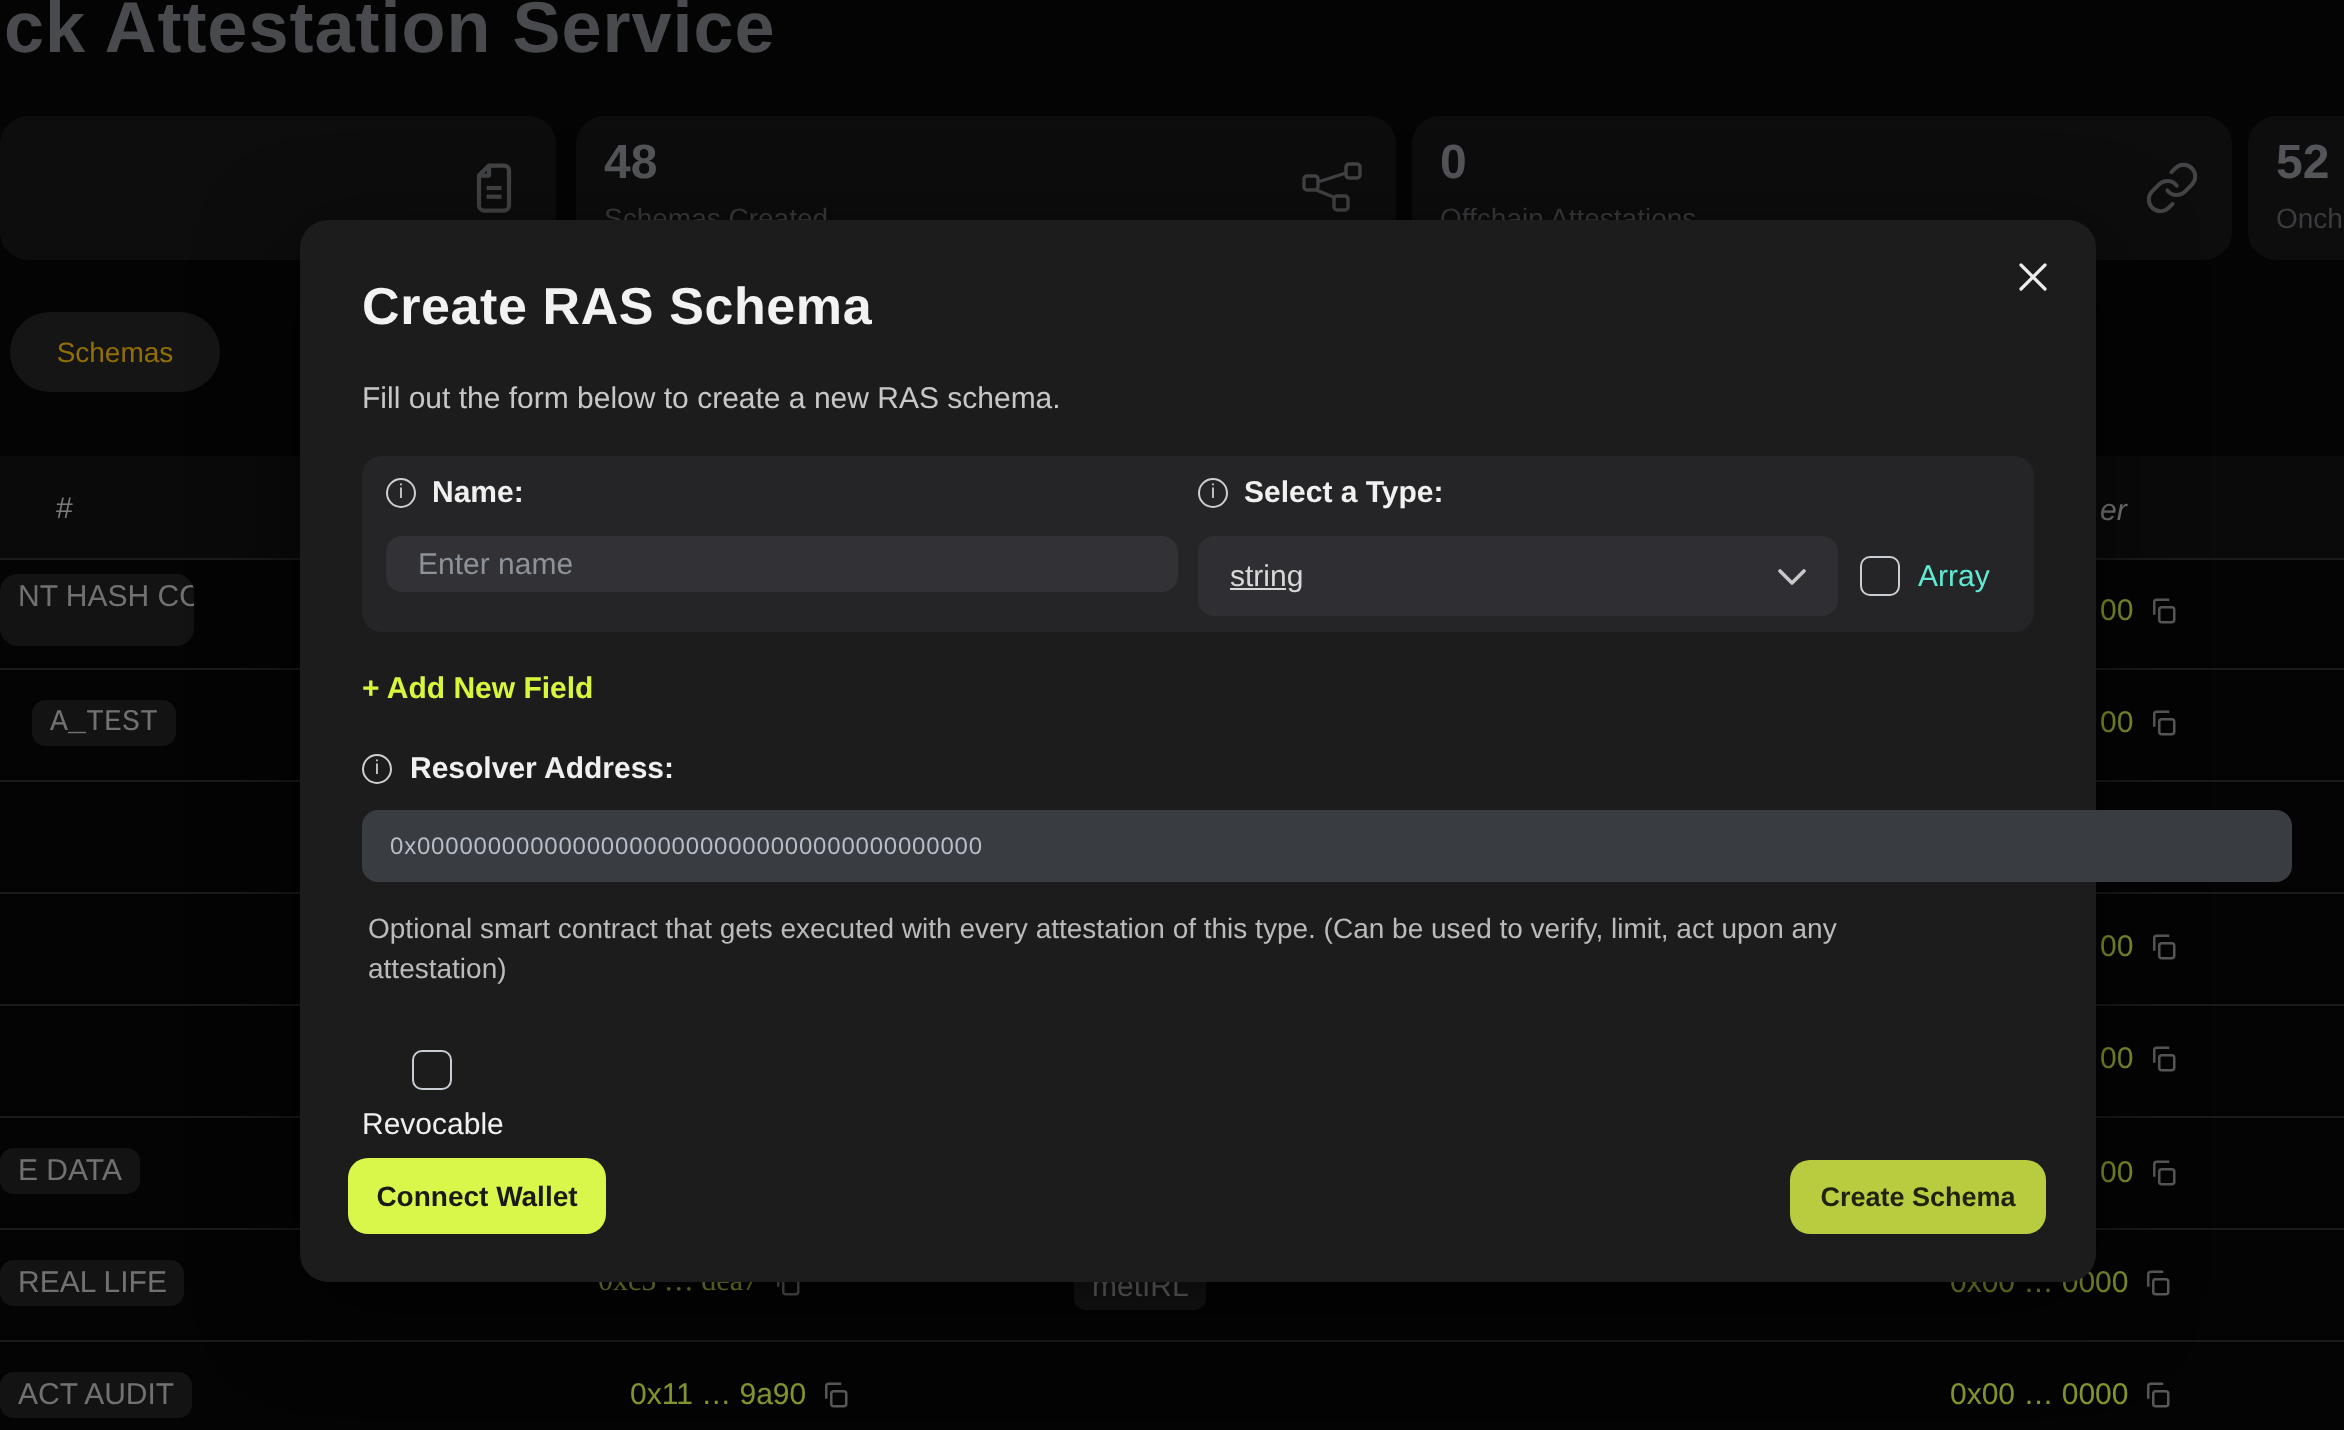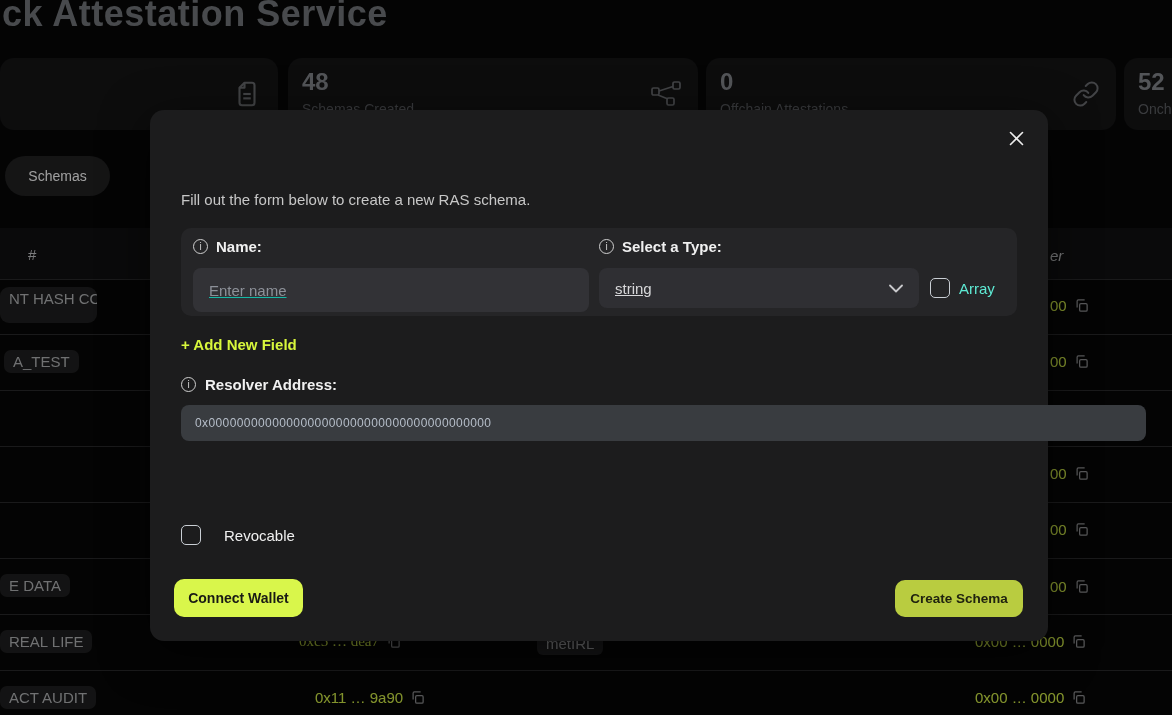--- a/index.html
+++ b/index.html
@@ -12,21 +12,21 @@
     letter-spacing:.5px; color:#75787c; white-space:nowrap; }
 
   .stat-card { position:absolute; top:58px; height:72px; background:#151516;
     border-radius:14px; }
   .stat-num { position:absolute; left:14px; top:10px; font-size:24px; font-weight:700; color:#86898e; }
   .stat-label { position:absolute; left:14px; top:43px; font-size:14px; color:#5e6064; white-space:nowrap; }
   .stat-icon { position:absolute; right:16px; top:50%; transform:translateY(-50%); color:#6c6e72; }
 
   .tab-pill { position:absolute; left:5px; top:156px; width:105px; height:40px;
     background:#222223; border-radius:20px; display:flex; align-items:center; justify-content:center;
-    font-size:14px; color:#ffffff; }
+    font-size:14px; color:#eab308; }
 
   .tbl-headband { position:absolute; left:0; top:228px; width:1172px; height:52px; background:#111112; }
   .tbl-hash { position:absolute; left:28px; top:246px; font-size:15px; color:#c6c7ca; }
   .tbl-h-right { position:absolute; left:1050px; top:247px; font-size:15px; color:#c6c7ca;font-style:italic; }
 
   .sep { position:absolute; left:0; width:1172px; height:1px; background:#2a2b2c; }
 
   .name-badge { position:absolute; background:#202021; border-radius:7px; color:#b5b7b9;
     font-size:15px; padding:3px 9px; white-space:nowrap; overflow:hidden; }
   .addr { position:absolute; color:#d7f24a; font-size:15px; white-space:nowrap;
@@ -50,41 +50,41 @@
 
   .field-group { position:absolute; left:31px; top:118px; width:836px; height:88px;
     background:#252527; border-radius:10px; }
   .f-label { position:absolute; top:10px; display:flex; align-items:center; gap:8px;
     font-size:15px; font-weight:700; color:#f0f0f0; }
   .info-circle { width:15px; height:15px; border:1px solid #cfcfcf; border-radius:50%;
     display:inline-flex; align-items:center; justify-content:center; font-size:10px;
     font-weight:400; color:#cfcfcf; font-style:normal; }
   .text-input { position:absolute; border:none; outline:none; border-radius:8px;
     font-family:"Liberation Sans", sans-serif; }
-  .name-input { left:12px; top:40px; width:396px; height:44px; background:#323236;
-    color:#14b8a6; font-size:15px; padding:0 16px;text-decoration:underline; }
+  .name-input { left:12px; top:40px; width:396px; height:28px; background:#323236;
+    color:#14b8a6; font-size:15px; padding:0 16px; }
   .name-input::placeholder { color:#8d9199; }
   .type-select { position:absolute; left:418px; top:40px; width:320px; height:40px;
     background:#2f2f33; border-radius:8px; display:flex; align-items:center;
     padding:0 16px; color:#d8d8da; font-size:15px; cursor:pointer;text-decoration:underline; }
   .type-select .chev { margin-left:auto; color:#c9c9cc; }
   .checkbox { width:20px; height:20px; border:1.5px solid #c9ced4; border-radius:5px;
     background:transparent; cursor:pointer; }
   .array-wrap { position:absolute; left:749px; top:50px; display:flex; align-items:center; gap:9px; }
   .array-wrap .cb-label { font-size:15px; color:#5eead4; }
 
   .add-field { position:absolute; left:31px; top:226px; font-size:15px; font-weight:700;
     color:#d8f73c; cursor:pointer; }
   .resolver-label { position:absolute; left:31px; top:266px; display:flex; align-items:center;
     gap:9px; font-size:15px; font-weight:700; color:#f0f0f0; }
   .resolver-input { left:31px; top:295px; width:965px; height:36px; background:#393c40;
     color:#b6bec9; font-size:12px; padding:0 14px; letter-spacing:.4px; }
   .helper { position:absolute; left:34px; top:345px; width:788px; font-size:14px;
     line-height:1.42; color:#bbbcba; }
-  .revocable-wrap { position:absolute; left:31px; top:415px; display:flex; align-items:center; gap:23px; }
+  .revocable-wrap { position:absolute; left:31px; top:415px; display:flex; align-items:center; gap:9px;flex-direction:column; }
   .revocable-wrap .cb-label { font-size:15px; color:#f0f0f0; }
 
   .btn { position:absolute; border:none; border-radius:10px; font-family:"Liberation Sans",sans-serif;
     font-weight:700; cursor:pointer; }
   .btn-connect { left:24px; top:469px; width:129px; height:38px; background:#d9f64b;
     color:#191a14; font-size:14px; }
   .btn-create { right:25px; top:470px; width:128px; height:37px; background:#b9cc40;
     color:#20230f; font-size:13.5px; }
 
   svg { display:block; }
@@ -146,21 +146,21 @@
   <div class="sep" style="top:279px;"></div>
   <div class="sep" style="top:334px;"></div>
   <div class="sep" style="top:390px;"></div>
   <div class="sep" style="top:446px;"></div>
   <div class="sep" style="top:502px;"></div>
   <div class="sep" style="top:558px;"></div>
   <div class="sep" style="top:614px;"></div>
   <div class="sep" style="top:670px;"></div>
 
   <div class="name-badge" style="left:0;top:287px;width:97px;height:36px;border-radius:9px;">NT HASH COM</div>
-  <div class="name-badge" style="left:4px;top:350px;">A_TEST</div>
+  <div class="name-badge" style="left:16px;top:350px;font-family:Liberation Mono, monospace;">A_TEST</div>
   <div class="name-badge" style="left:0;top:574px;">E DATA</div>
   <div class="name-badge" style="left:0;top:630px;">REAL LIFE</div>
   <div class="name-badge" style="left:0;top:686px;">ACT AUDIT</div>
 
   <div class="addr" style="left:1050px;top:297px;">
     <span>00</span>
     <span class="copy">
         <svg width="15" height="15" viewBox="0 0 24 24" fill="none" stroke="currentColor" stroke-width="2">
           <rect x="9" y="9" width="12" height="12" rx="2"></rect>
           <path d="M5 15V5a2 2 0 0 1 2-2h10"></path>
@@ -256,20 +256,21 @@
 
   <div class="modal">
 
     <div class="close-btn">
       <svg width="15" height="15" viewBox="0 0 15 15" stroke="currentColor" stroke-width="1.6" stroke-linecap="round">
         <line x1="1.5" y1="1.5" x2="13.5" y2="13.5"></line>
           <line x1="13.5" y1="1.5" x2="1.5" y2="13.5"></line>
       </svg>
     </div>
 
+    <div class="m-title">Create RAS Schema</div>
     <div class="m-sub">Fill out the form below to create a new RAS schema.</div>
 
     <div class="field-group">
       <div class="f-label" style="left:12px;">
         <span class="info-circle">i</span>
         <span>Name:</span>
       </div>
       <div class="f-label" style="left:418px;">
         <span class="info-circle">i</span>
         <span>Select a Type:</span>
@@ -294,20 +295,21 @@
 
     <div class="add-field">+ Add New Field</div>
 
     <div class="resolver-label">
       <span class="info-circle">i</span>
       <span>Resolver Address:</span>
     </div>
 
     <input class="text-input resolver-input" type="text" value="0x0000000000000000000000000000000000000000" style="">
 
+    <div class="helper">Optional smart contract that gets executed with every attestation of this type. (Can be used to verify, limit, act upon any attestation)</div>
 
     <div class="revocable-wrap">
       <div class="checkbox"></div>
       <span class="cb-label">Revocable</span>
     </div>
 
     <button class="btn btn-create">Create Schema</button>
     <button class="btn btn-connect">Connect Wallet</button>
   </div>
 

